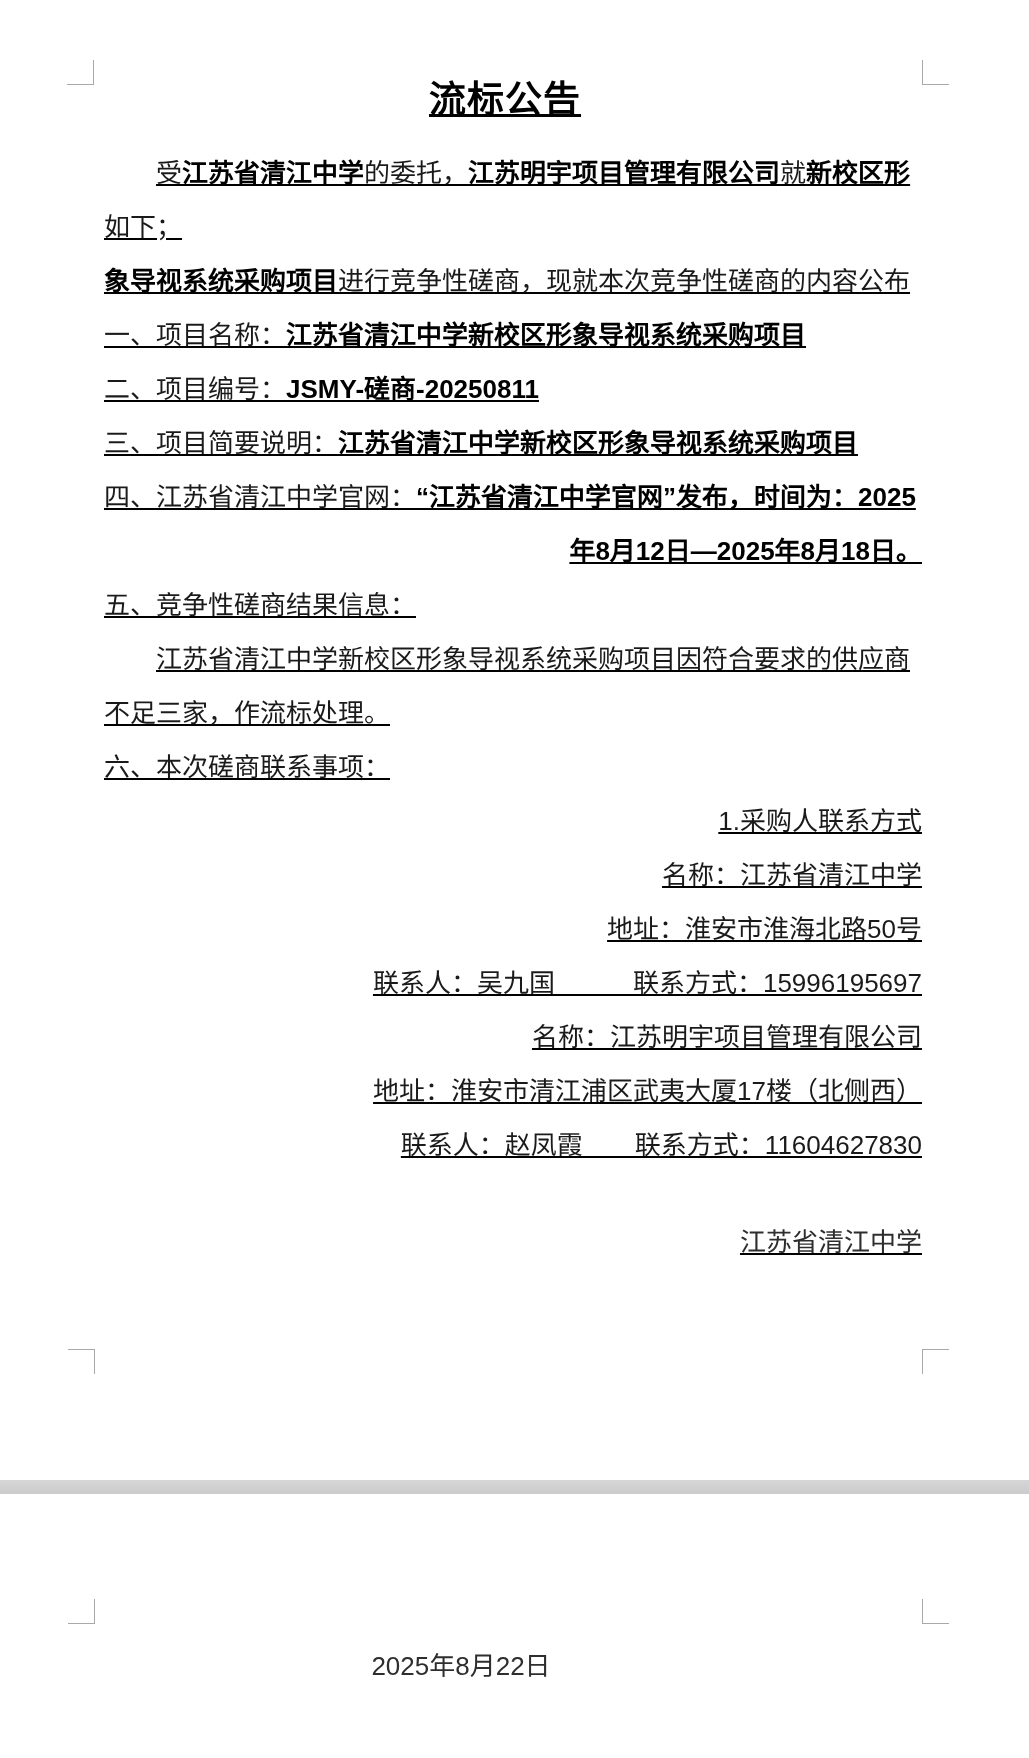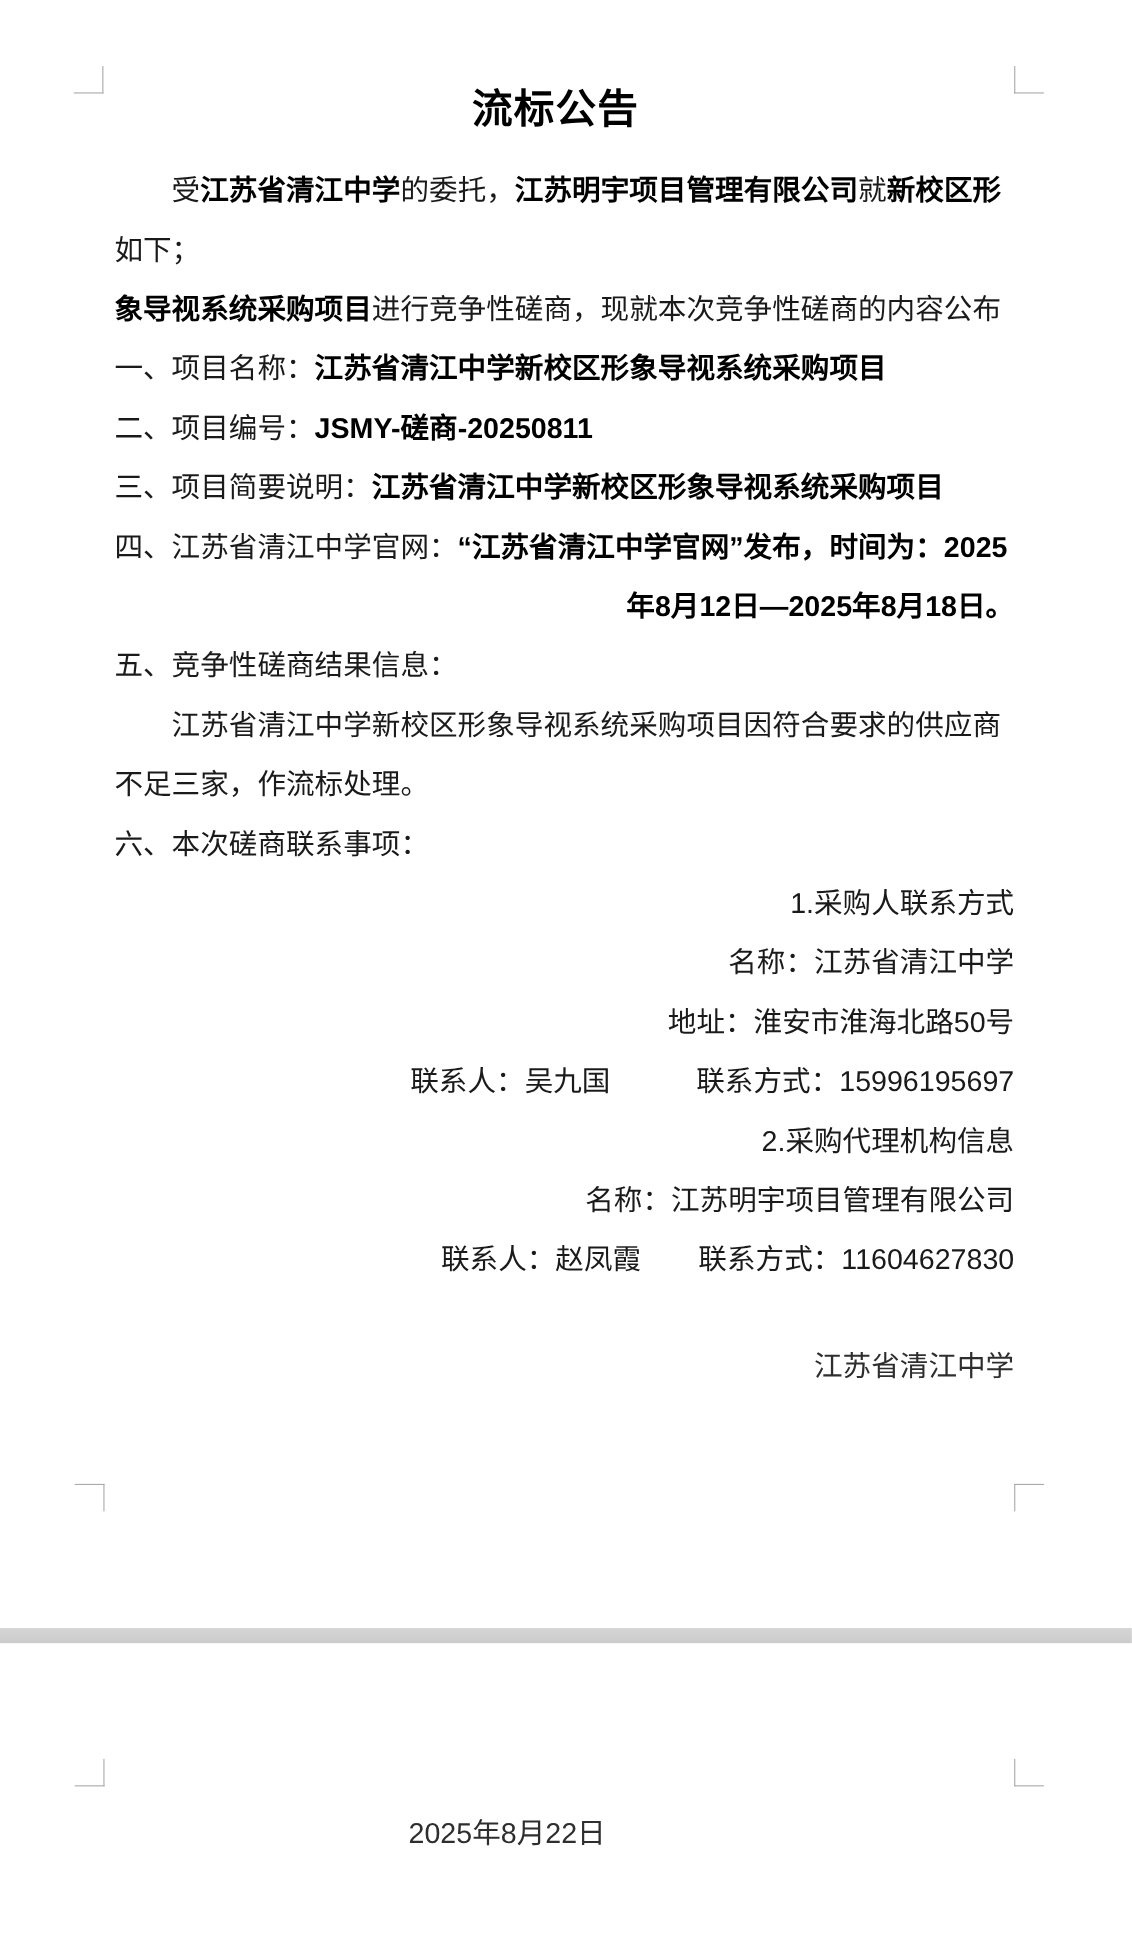--- a/index.html
+++ b/index.html
@@ -17,20 +17,21 @@
     height: 1758px;
     background: #ffffff;
   }
   
   .page1 {
     position: absolute;
     left: 0; top: 0;
     width: 1029px;
     height: 1480px;
     background: #ffffff;
+    text-decoration: underline;
   }
   .doc-title {
     margin: 76px 107px 22px 88px;
     text-align: center;
     font-size: 37px;
     line-height: 48px;
     font-weight: 700;
     color: #000000;
     letter-spacing: 1px;
   }
@@ -122,22 +123,22 @@
       <div class="line"><span>四、江苏省清江中学官网：</span><span class="b">“江苏省清江中学官网”发布，时间为：2025</span></div>
       <div class="line sub"><span class="b">年8月12日—2025年8月18日。</span></div>
       <div class="line"><span>五、竞争性磋商结果信息：</span></div>
       <div class="line ti"><span>江苏省清江中学新校区形象导视系统采购项目因符合要求的供应商</span></div>
       <div class="line"><span>不足三家，作流标处理。</span></div>
       <div class="line"><span>六、本次磋商联系事项：</span></div>
       <div class="line sub"><span>1.采购人联系方式</span></div>
       <div class="line sub"><span>名称：江苏省清江中学</span></div>
       <div class="line sub"><span>地址：淮安市淮海北路50号</span></div>
       <div class="line sub"><span>联系人：吴九国　　　联系方式：15996195697</span></div>
-      <div class="line sub"><span>2.采购代理机构信息</span></div>
       <div class="line sub"><span>名称：江苏明宇项目管理有限公司</span></div>
+      <div class="line sub"><span>地址：淮安市清江浦区武夷大厦17楼（北侧西）</span></div>
       <div class="line sub"><span>联系人：赵凤霞　　联系方式：11604627830</span></div>
 
       <div class="signature-line">江苏省清江中学</div>
     </div>
   </div>
 
   <div class="page-separator"></div>
 
   <div class="page2"></div>
   <div class="mark tl2"></div>

